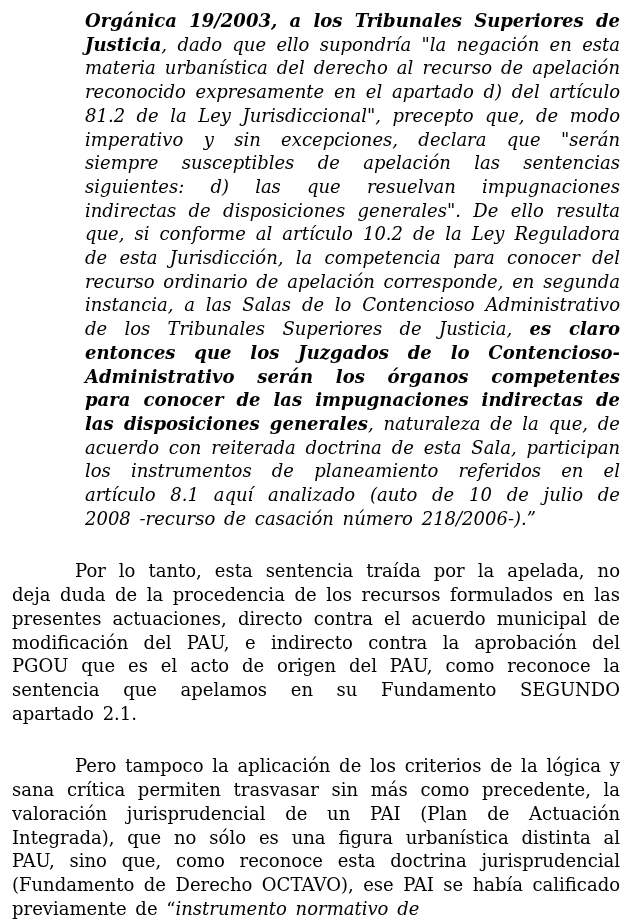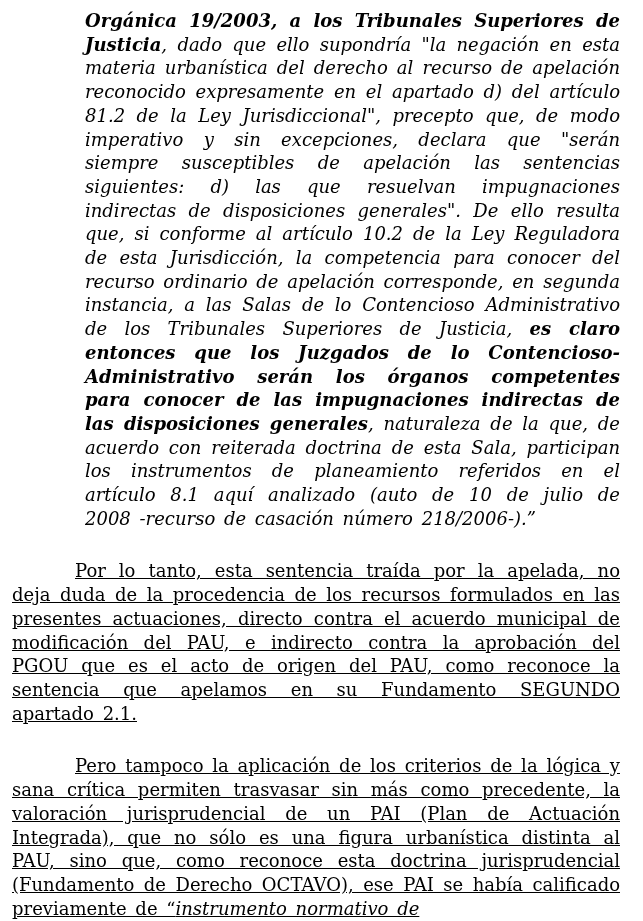--- a/index.html
+++ b/index.html
@@ -33,21 +33,20 @@
     font-style: italic;
   }
   .italic {
     font-style: italic;
   }
   .body-para {
     margin: 29px 13px 0 12px;
     text-indent: 63px;
     text-align: justify;
     word-spacing: 3px;
-    text-decoration: underline;
   }
 </style>
 </head>
 <body>
 
 <div class="page">
 
   <div class="quote-block"><span class="bold-italic">Orgánica 19/2003, a los Tribunales Superiores de Justicia</span><span class="italic">, dado que ello supondría "la negación en esta materia urbanística del derecho al recurso de apelación reconocido expresamente en el apartado d) del artículo 81.2 de la Ley Jurisdiccional", precepto que, de modo imperativo y sin excepciones, declara que "serán siempre susceptibles de apelación las sentencias siguientes: d) las que resuelvan impugnaciones indirectas de disposiciones generales". De ello resulta que, si conforme al artículo 10.2 de la Ley Reguladora de esta Jurisdicción, la competencia para conocer del recurso ordinario de apelación corresponde, en segunda instancia, a las Salas de lo Contencioso Administrativo de los Tribunales Superiores de Justicia, </span><span class="bold-italic">es claro entonces que los Juzgados de lo Contencioso-Administrativo serán los órganos competentes para conocer de las impugnaciones indirectas de las disposiciones generales</span><span class="italic">, naturaleza de la que, de acuerdo con reiterada doctrina de esta Sala, participan los instrumentos de planeamiento referidos en el artículo 8.1 aquí analizado (auto de 10 de julio de 2008 -recurso de casación número 218/2006-).”</span></div>
 
   <p class="body-para">Por lo tanto, esta sentencia traída por la apelada, no deja duda de la procedencia de los recursos formulados en las presentes actuaciones, directo contra el acuerdo municipal de modificación del PAU, e indirecto contra la aprobación del PGOU que es el acto de origen del PAU, como reconoce la sentencia que apelamos en su Fundamento SEGUNDO apartado 2.1.</p>

